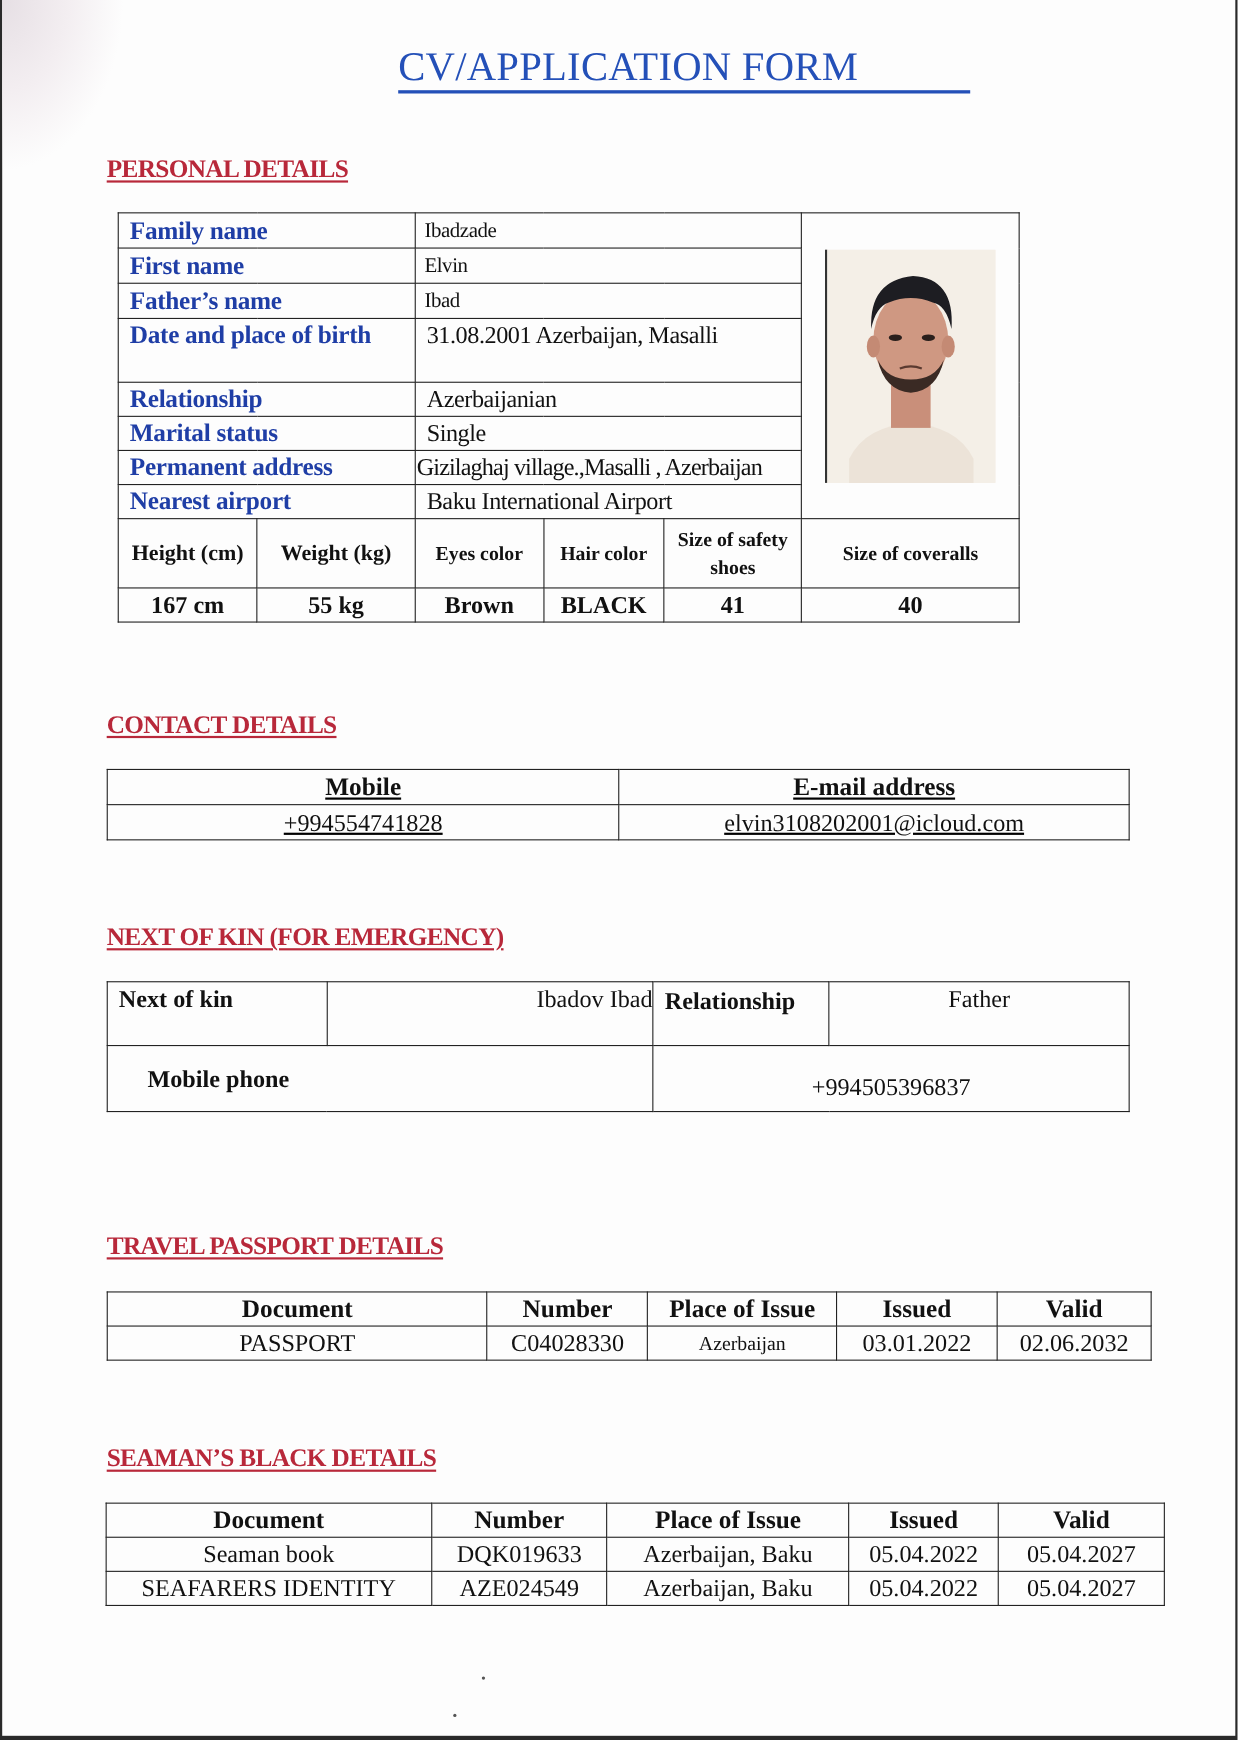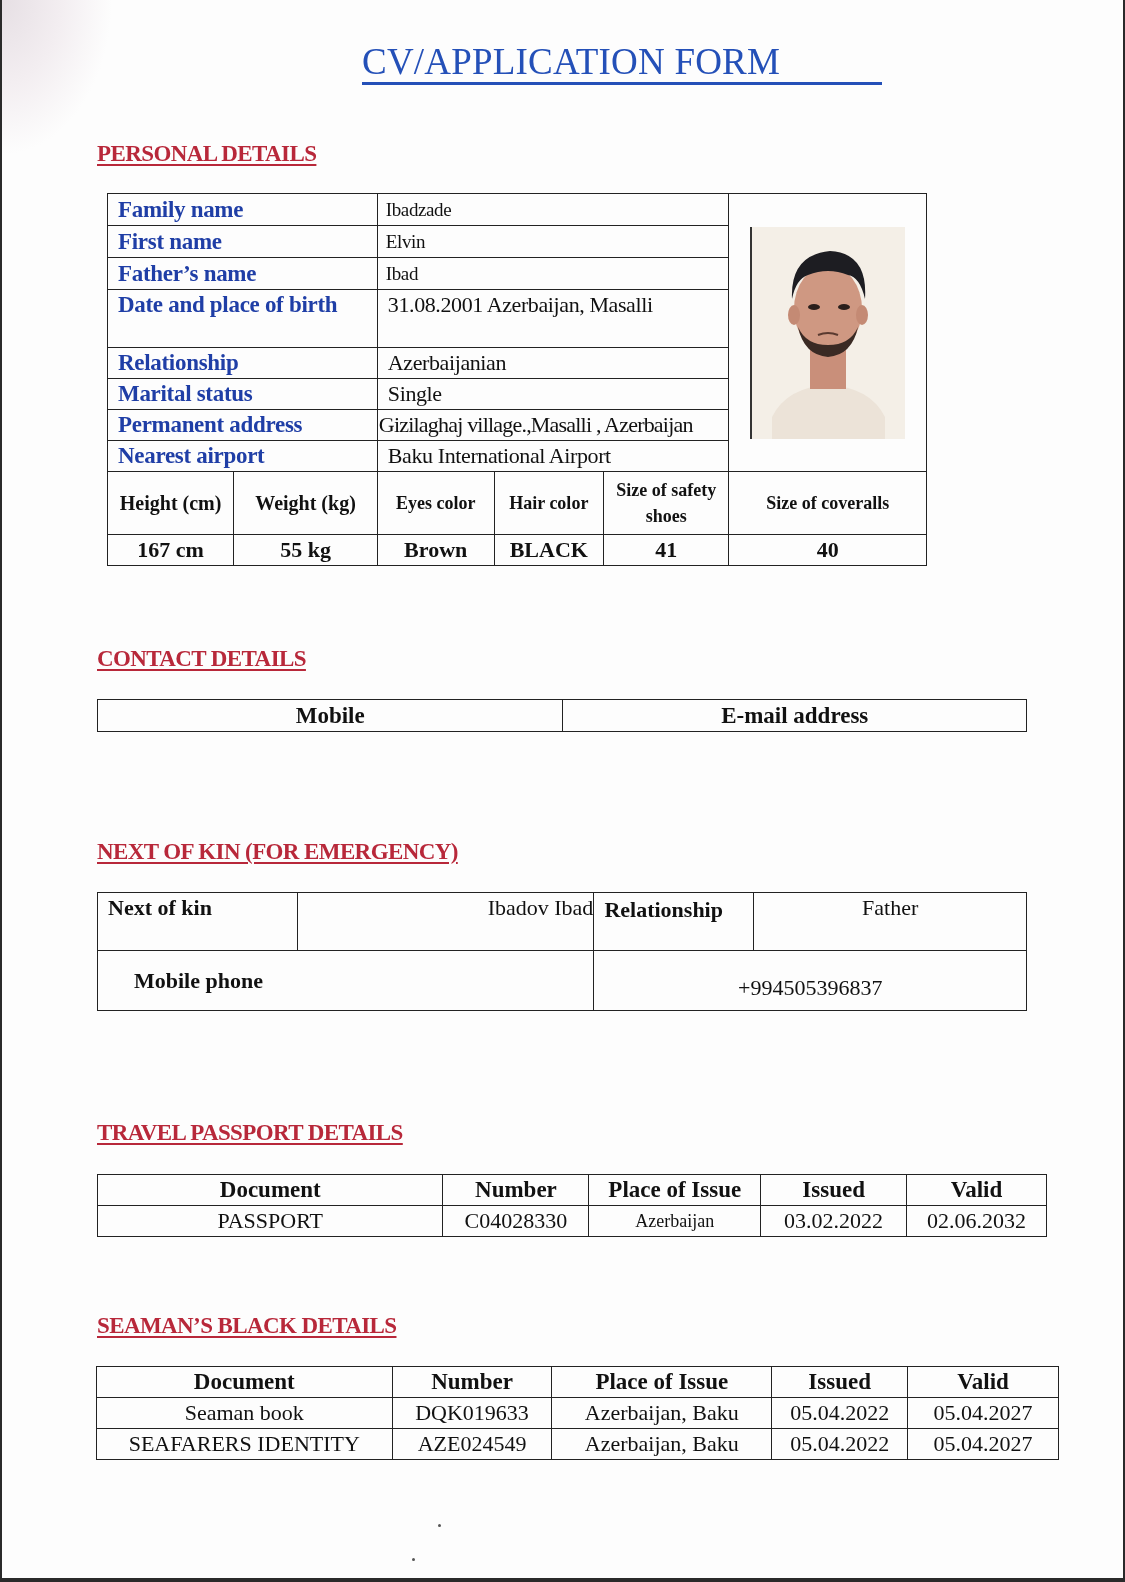--- a/index.html
+++ b/index.html
@@ -36,21 +36,21 @@
   .photo-box {
     width: 153px; height: 212px; margin: 0 auto; position: relative;
     background: #f3eee6; border-left: 2px solid #333; overflow: hidden;
   }
   .phys th { font-size: 20px; font-weight: bold; text-align: center; line-height: 26px; }
   .phys th.sm { font-size: 18px; }
   .phys td.pv { font-size: 22px; font-weight: bold; text-align: center; }
   
   .tbl th { font-weight: bold; font-size: 23px; text-align: center; }
   .tbl td { font-size: 22px; text-align: center; }
-  #contact { left: 95px; top: 699px; width: 930px; }
+  #contact { left: 95px; top: 699px; width: 930px; text-decoration: underline; }
   #contact th, #contact td { height: 31px; }
   #kin { left: 95px; top: 892px; width: 930px; }
   #kin th { text-align: left; padding-left: 10px; font-size: 22px; }
   #kin td { font-size: 22px; }
   #passport { left: 95px; top: 1174px; width: 950px; }
   #passport th, #passport td { height: 30px; }
   #seaman { left: 94px; top: 1366px; width: 963px; }
   #seaman th, #seaman td { height: 30px; }
   .dot { position: absolute; width: 3px; height: 3px; background: #555; border-radius: 50%; }
 </style>
@@ -145,20 +145,24 @@
   <table id="contact" class="tbl">
     <colgroup>
         <col style="width:466px">
         <col style="width:464px">
       </colgroup>
     <tbody>
         <tr>
       <th>Mobile</th>
       <th>E-mail address</th>
     </tr>
+    <tr>
+      <td>+994554741828</td>
+      <td>elvin3108202001@icloud.com</td>
+    </tr>
   </tbody>
     </table>
 
   <div class="sec" style="top:839px">NEXT OF KIN (FOR EMERGENCY)</div>
   <table id="kin" class="tbl">
     <colgroup>
         <col style="width:200px">
         <col style="width:297px">
         <col style="width:160px">
         <col style="width:273px">
@@ -191,21 +195,21 @@
       <th>Document</th>
       <th>Number</th>
       <th>Place of Issue</th>
       <th>Issued</th>
       <th>Valid</th>
     </tr>
     <tr>
       <td>PASSPORT</td>
       <td>C04028330</td>
       <td style="font-size:18px">Azerbaijan</td>
-      <td>03.02.2022</td>
+      <td>03.01.2022</td>
       <td>02.06.2032</td>
     </tr>
   </tbody>
     </table>
 
   <div class="sec" style="top:1313px">SEAMAN’S BLACK DETAILS</div>
   <table id="seaman" class="tbl">
     <colgroup>
         <col style="width:296px">
         <col style="width:160px">

